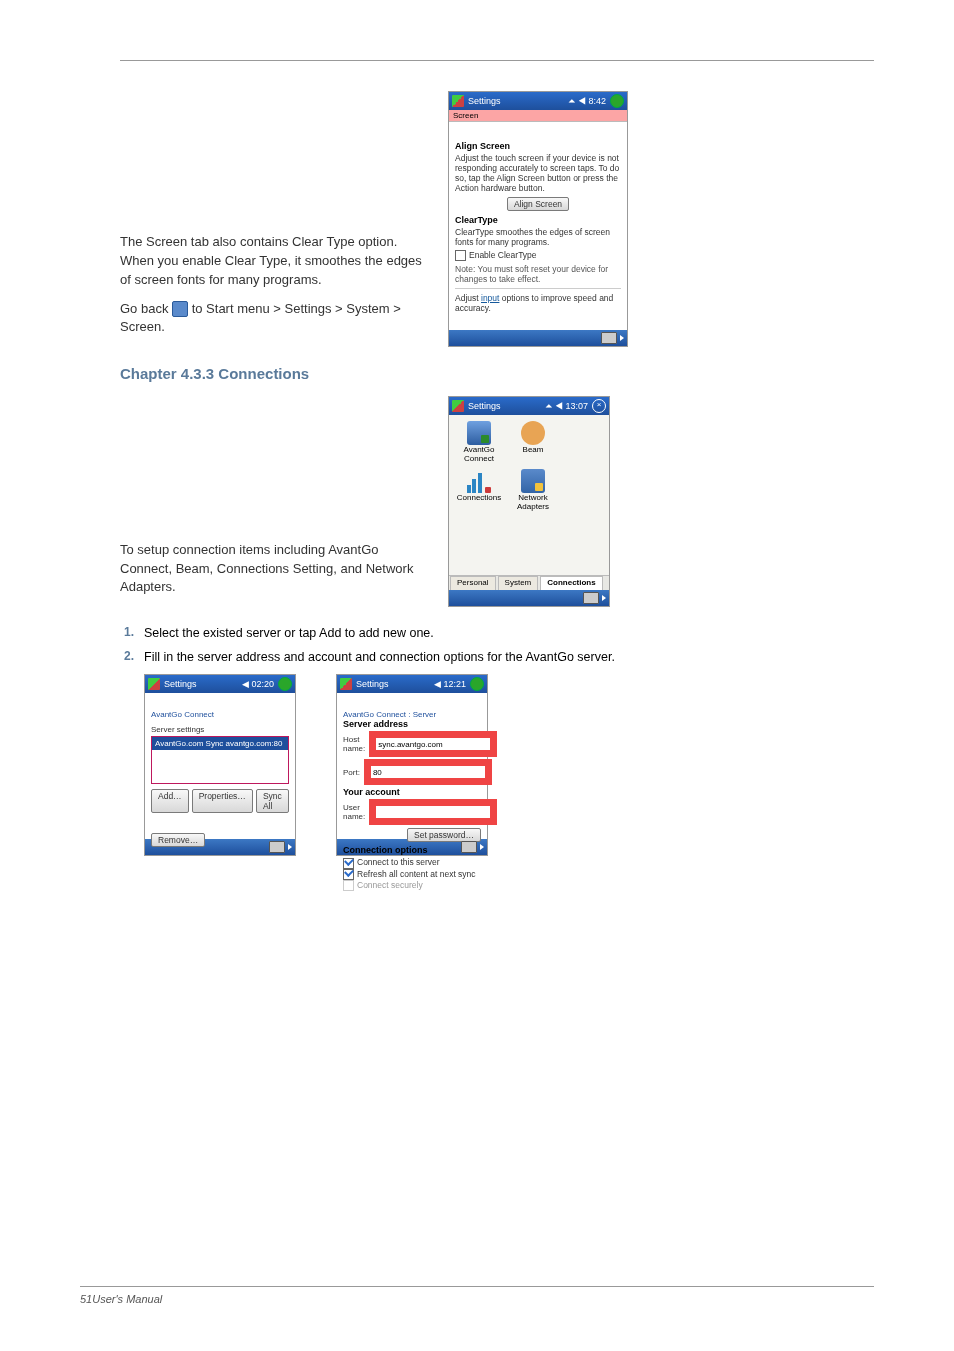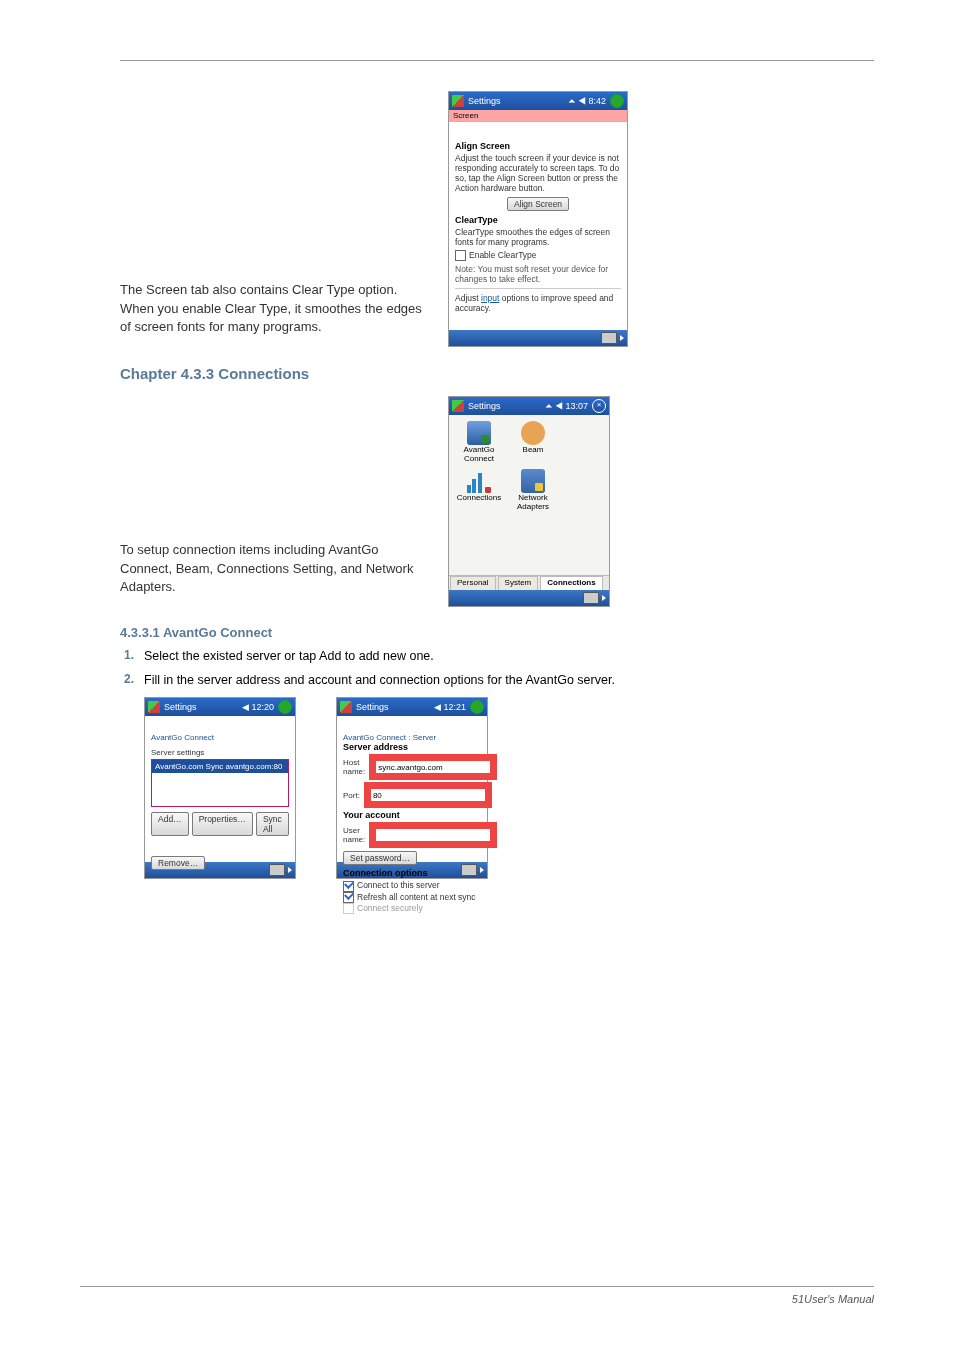--- a/index.html
+++ b/index.html
@@ -48,32 +48,37 @@
   .sub-title{font-weight:bold;color:#5a7a9a;font-size:13px;margin:18px 0 8px}
   .step-row{display:flex;align-items:flex-start;gap:10px;margin-bottom:6px}
   .step-row .num{width:14px;text-align:right;color:#5a7a9a;font-weight:bold;font-size:12px}
   .step-row .st{flex:1;font-size:12.5px;line-height:1.4}
   .two-shots{display:flex;gap:40px;margin:8px 0 0 24px}
   .field-row{display:flex;align-items:center;gap:4px;margin:2px 0}
   .field-row label{width:46px;font-size:8px}
   .txtinput{border:7px solid #ef4444;height:12px;font-size:8px;padding:0 2px;flex:1;background:#fff}
   .selrow{background:#1e4f9c;color:#fff;font-size:8px;padding:2px 3px}
   
-  .page-footer{position:absolute;bottom:46px;left:80px;right:80px;border-top:1px solid #999;padding-top:6px;display:flex;justify-content:flex-end;font-size:11px;color:#555;font-style:italic}
+  .page-footer{position:absolute;bottom:46px;left:80px;right:80px;border-top:1px solid #999;padding-top:6px;display:flex;justify-content:flex-start;font-size:11px;color:#555;font-style:italic}
 </style>
 </head>
 <body>
 
 <div class="page">
   <hr class="hr hr-top">
 
   <div class="row">
     <div class="txt">
       <div class="body-text">
         <span>The Screen tab also contains Clear Type option. When you enable Clear Type, it smoothes the edges of screen fonts for many programs. </span>
+      </div>
+      <div class="body-text">
+        <span>Go back </span>
+        <span class="inline-icon"></span>
+        <span> to Start menu &gt; Settings &gt; System &gt; Screen.</span>
       </div>
     </div>
     <div class="shot">
 
       <div class="shot-box" style="width:178px">
         <div class="titlebar">
           <span class="flag"></span>
           <span>Settings</span>
           <span class="spacer"></span>
           <span class="ico">⏶ ◀ 8:42</span>
@@ -144,21 +149,20 @@
           <span class="sel">Connections</span>
         </div>
         <div class="footbar">
             <span class="kbd"></span>
             <span class="arr"></span>
           </div>
       </div>
     </div>
   </div>
 
-  <div class="sub-title">4.3.3.1 AvantGo Connect</div>
 
   <div class="step-row">
     <div class="num">1.</div>
     <div class="st">
       <div>Select the existed server or tap Add to add new one.</div>
     </div>
   </div>
   <div class="step-row">
     <div class="num">2.</div>
     <div class="st">
@@ -166,21 +170,21 @@
     </div>
   </div>
 
   <div class="two-shots">
 
     <div class="shot-box" style="width:150px">
       <div class="titlebar">
         <span class="flag"></span>
         <span>Settings</span>
         <span class="spacer"></span>
-        <span class="ico">◀ 12:20</span>
+        <span class="ico">◀ 02:20</span>
         <span style="width:12px;height:12px;background:#2aa62a;border-radius:50%;border:1px solid #0a4"></span>
       </div>
       <div class="scr-body" style="height:146px;box-sizing:border-box">
         <div style="color:#1e4f9c;font-size:8px">AvantGo Connect</div>
         <div style="margin-top:6px;font-size:8px">Server settings</div>
         <div style="border:1px solid #be185d;height:46px;margin-top:2px">
           <div class="selrow">AvantGo.com Sync avantgo.com:80</div>
         </div>
         <div style="display:flex;gap:3px;margin-top:5px">
           <span class="wm-btn" style="flex:1">Add…</span>
@@ -214,21 +218,21 @@
           </div>
         <div class="field-row">
             <label>Port:</label>
             <input class="txtinput" style="flex: 0 0 34px;" value="80">
           </div>
         <h4>Your account</h4>
         <div class="field-row">
             <label>User name:</label>
             <input class="txtinput" style="">
           </div>
-        <div style="text-align:left;margin:3px 0"><span class="wm-btn">Set password…</span></div>
+        <div style="text-align:right;margin:3px 0"><span class="wm-btn">Set password…</span></div>
         <h4>Connection options</h4>
         <div><span class="chk on"></span><span>Connect to this server</span></div>
         <div><span class="chk on"></span><span>Refresh all content at next sync</span></div>
         <div style="color:#999"><span class="chk" style="border-color:#ccc"></span><span>Connect securely</span></div>
       </div>
       <div class="footbar">
           <span class="kbd"></span>
           <span class="arr"></span>
         </div>
     </div>

